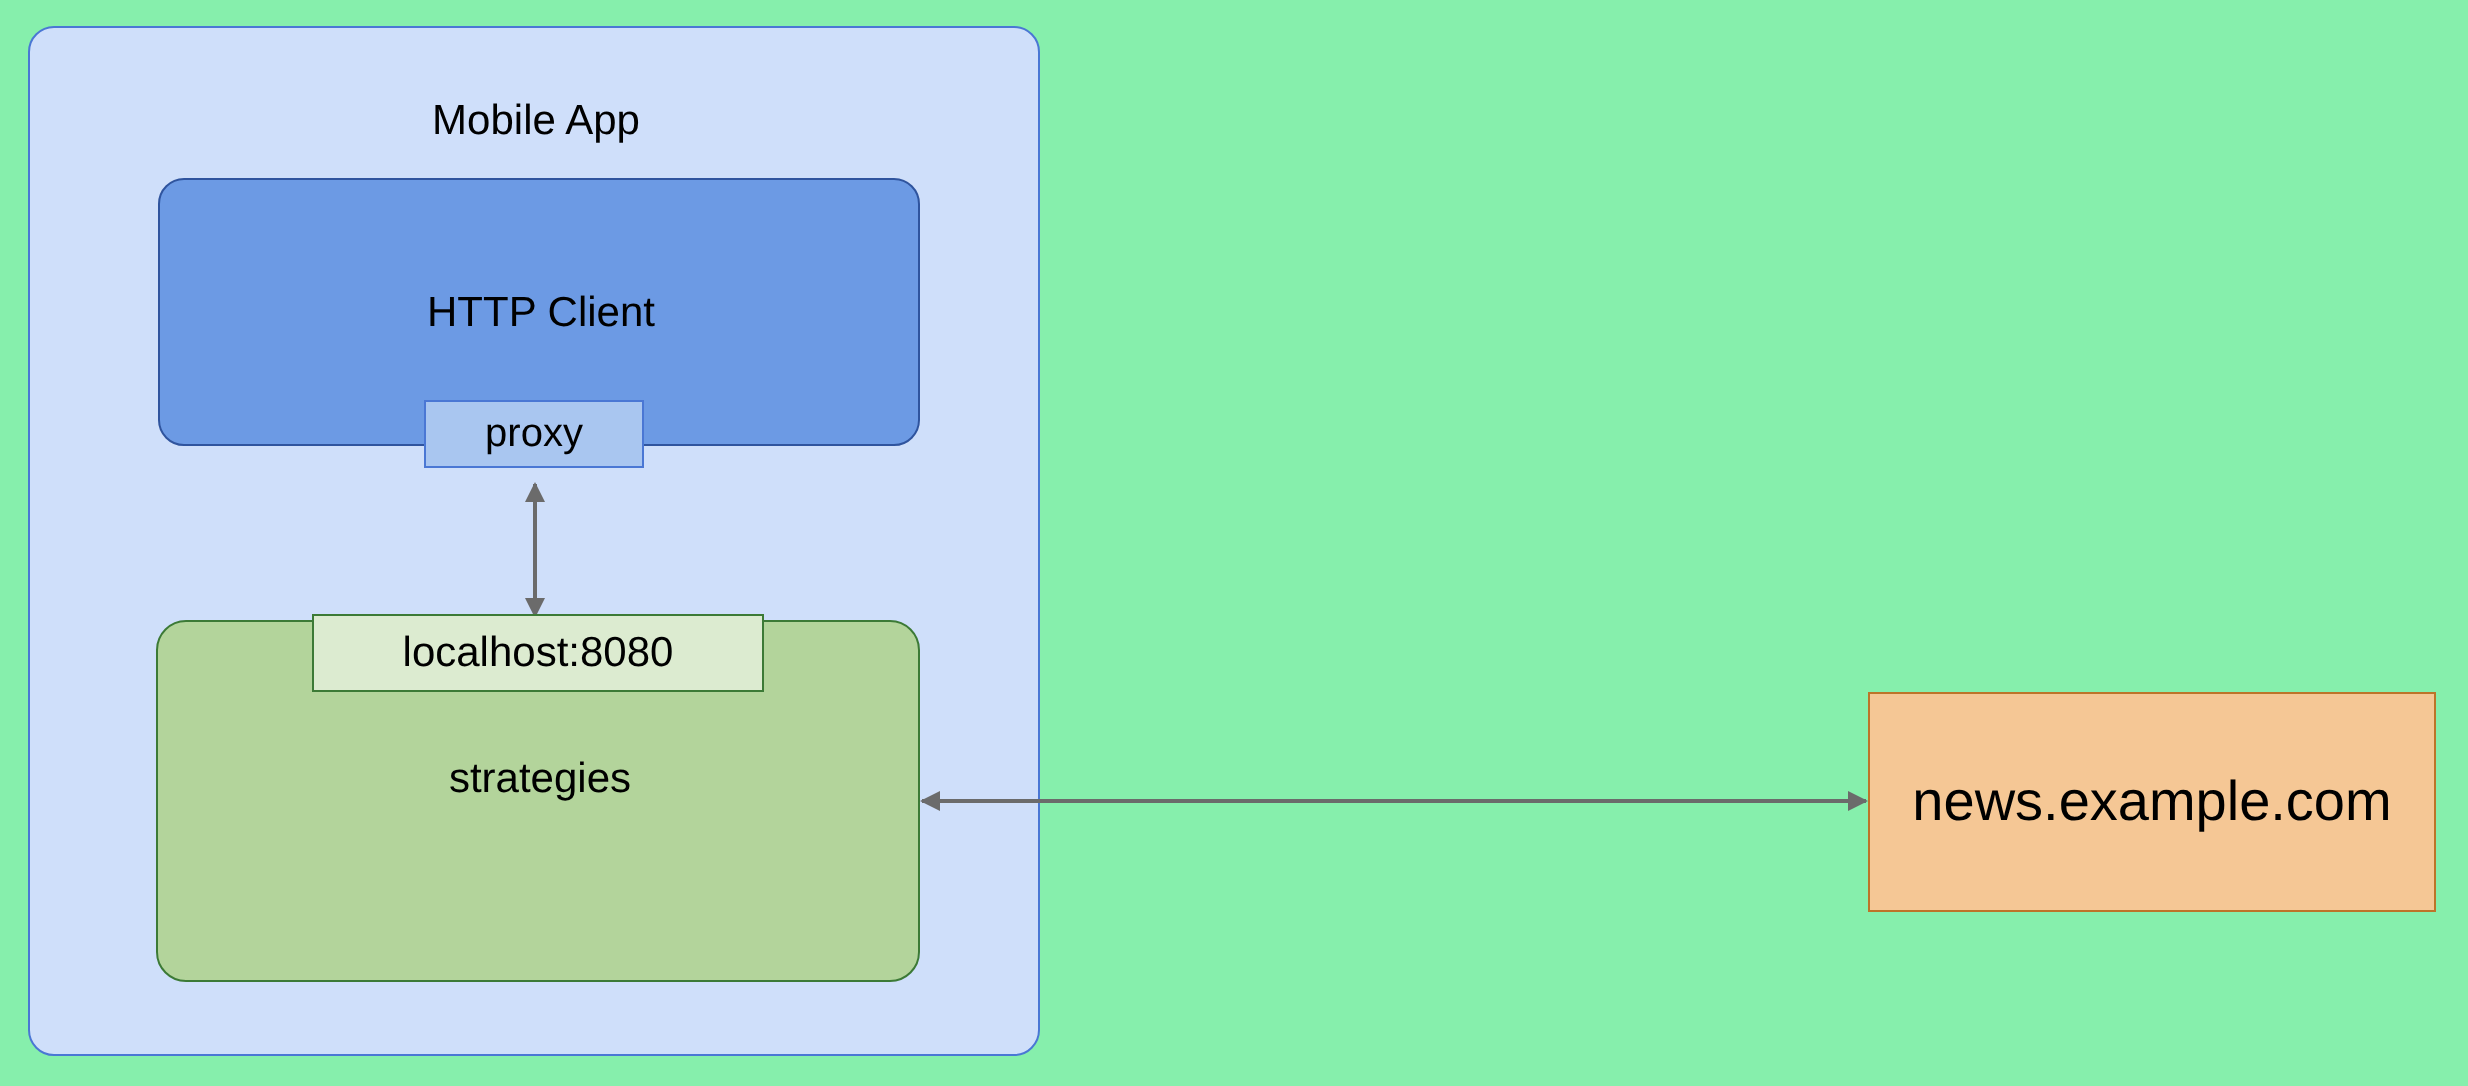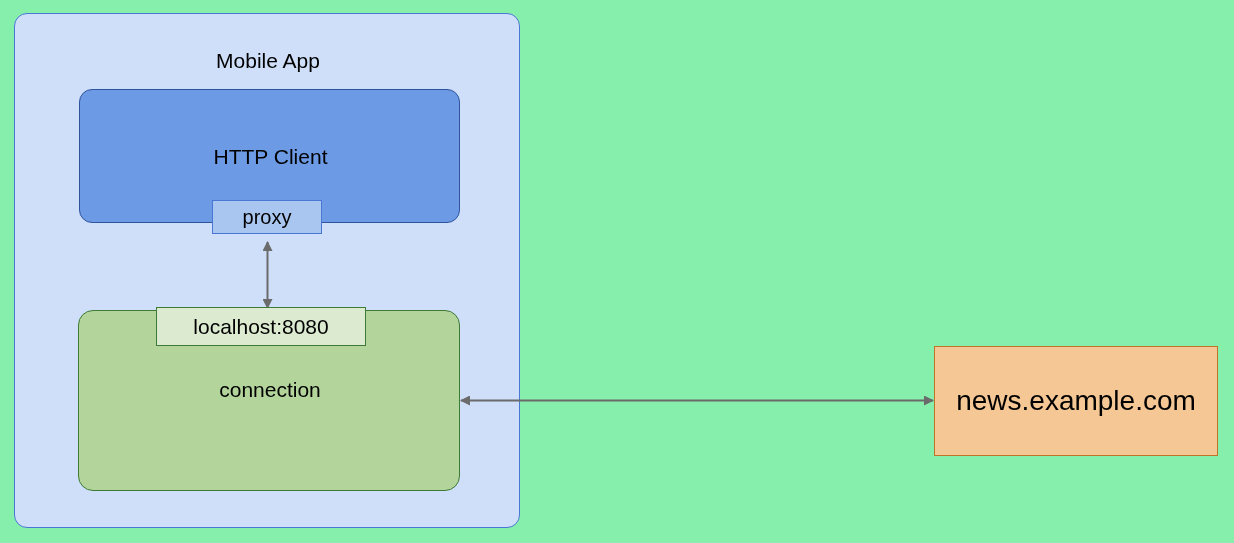--- a/index.html
+++ b/index.html
@@ -109,21 +109,21 @@
     font-size: 21px;
     line-height: 30px;
     color: #000000;
   }
   #local-proxy-text span { display: block; }
 
   
   #localhost-port-box {
     left: 156px;
     top: 307px;
-    width: 210px;
+    width: 226px;
     height: 39px;
     background: #dcebd0;
     border: 1.5px solid #3c7a36;
     font-size: 21px;
     line-height: 23px;
     align-items: center;
   }
 
   
   #remote-server-box {
@@ -179,21 +179,21 @@
       </marker>
       <marker id="arrow-down" viewBox="0 0 10 10" refX="9" refY="5" markerWidth="5" markerHeight="5" orient="auto">
         <path d="M 0 0 L 10 5 L 0 10 z" fill="#6b6b6b"></path>
       </marker>
     </defs>
     <line x1="23.5" y1="8" x2="23.5" y2="74" stroke="#6b6b6b" stroke-width="2" marker-start="url(#arrow-up)" marker-end="url(#arrow-down)"></line>
   </svg>
 
   <div class="node" id="local-proxy-box">
     <div id="local-proxy-text">
-      <span>connection</span>
+      <span>strategies</span>
     </div>
   </div>
 
   <div class="node" id="localhost-port-box">
     <span>localhost:8080</span>
   </div>
 
   <svg class="connector" id="horizontal-connector" viewBox="0 0 490 38" width="490" height="38">
     <defs>
       <marker id="arrow-left" viewBox="0 0 10 10" refX="9" refY="5" markerWidth="5" markerHeight="5" orient="auto-start-reverse">

